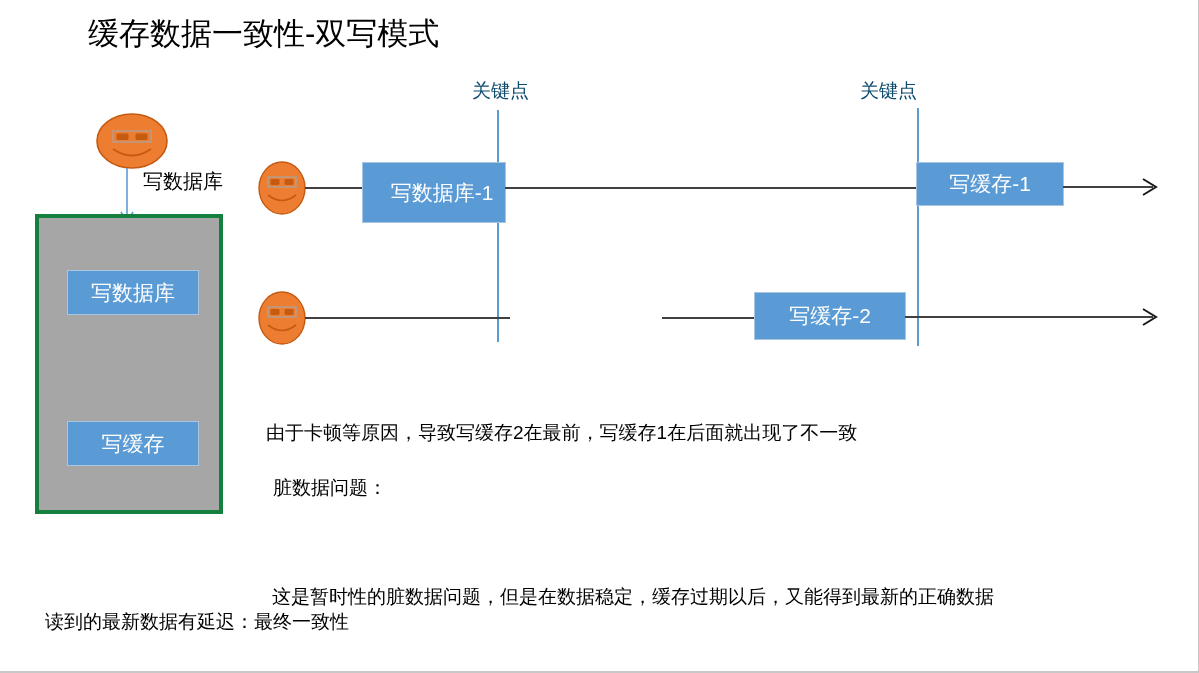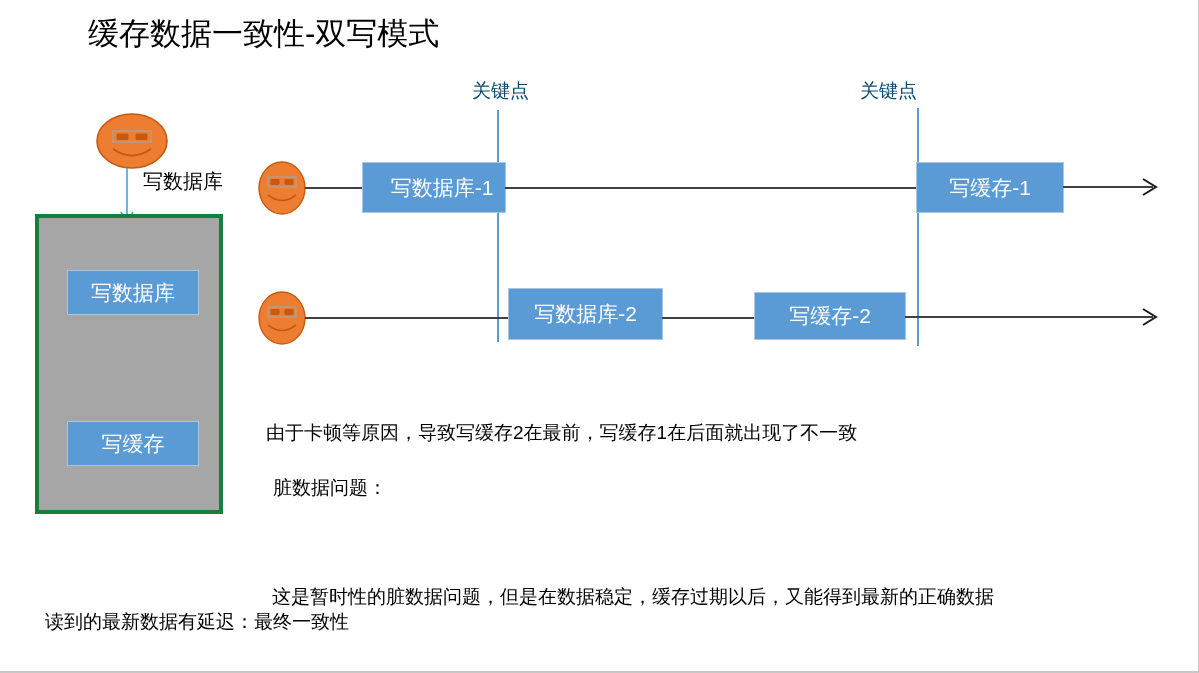--- a/index.html
+++ b/index.html
@@ -132,46 +132,45 @@
       <ellipse cx="24" cy="27" rx="23" ry="26" fill="#ed7d31" stroke="#c55a11" stroke-width="1.4"></ellipse>
       <rect x="10" y="16" width="28" height="10" fill="none" stroke="#a6a6a6" stroke-width="1.2"></rect>
       <rect x="12.5" y="18" width="9" height="6" rx="1.4" fill="#c55a11"></rect>
       <rect x="26.5" y="18" width="9" height="6" rx="1.4" fill="#c55a11"></rect>
       <path d="M10 34 Q24 45 38 34" fill="none" stroke="#c55a11" stroke-width="1.6"></path>
     </svg>
   </div>
 
   <div class="abs tl-line" style="left:305px; top:187px; width:58px;"></div>
 
-  <div class="abs blue-box" style="left:362px; top:162px; width:144px; height:51px;padding-left:16px;">写数据库-1</div>
+  <div class="abs blue-box" style="left:362px; top:162px; width:144px; height:61px;padding-left:16px;">写数据库-1</div>
 
   <div class="abs tl-line" style="left:505px; top:187px; width:412px;"></div>
 
-  <div class="abs blue-box" style="left:916px; top:162px; width:148px; height:51px;">写缓存-1</div>
+  <div class="abs blue-box" style="left:916px; top:162px; width:148px; height:44px;">写缓存-1</div>
 
   <div class="abs" style="left:1063px; top:178px;">
     <svg width="96" height="20" viewBox="0 0 96 20">
       <line x1="0" y1="9" x2="90" y2="9" stroke="#404040" stroke-width="2"></line>
       <path d="M80 1 L93 9 L80 17" fill="none" stroke="#1a1a1a" stroke-width="2"></path>
     </svg>
   </div>
 
   <div class="abs" style="left:258px; top:291px;">
     <svg class="smiley" width="48" height="54" viewBox="0 0 48 54">
       <ellipse cx="24" cy="27" rx="23" ry="26" fill="#ed7d31" stroke="#c55a11" stroke-width="1.4"></ellipse>
       <rect x="10" y="16" width="28" height="10" fill="none" stroke="#a6a6a6" stroke-width="1.2"></rect>
       <rect x="12.5" y="18" width="9" height="6" rx="1.4" fill="#c55a11"></rect>
       <rect x="26.5" y="18" width="9" height="6" rx="1.4" fill="#c55a11"></rect>
       <path d="M10 34 Q24 45 38 34" fill="none" stroke="#c55a11" stroke-width="1.6"></path>
     </svg>
   </div>
 
   <div class="abs tl-line" style="left:305px; top:317px; width:205px;"></div>
 
-  <div class="abs blue-box" style="left:508px; top:288px; width:155px; height:52px;">写数据库-2</div>
 
   <div class="abs tl-line" style="left:662px; top:317px; width:93px;"></div>
 
   <div class="abs blue-box" style="left:754px; top:292px; width:152px; height:48px;">写缓存-2</div>
 
   <div class="abs" style="left:905px; top:308px;">
     <svg width="254" height="20" viewBox="0 0 254 20">
       <line x1="0" y1="9" x2="248" y2="9" stroke="#404040" stroke-width="2"></line>
       <path d="M238 1 L251 9 L238 17" fill="none" stroke="#1a1a1a" stroke-width="2"></path>
     </svg>

